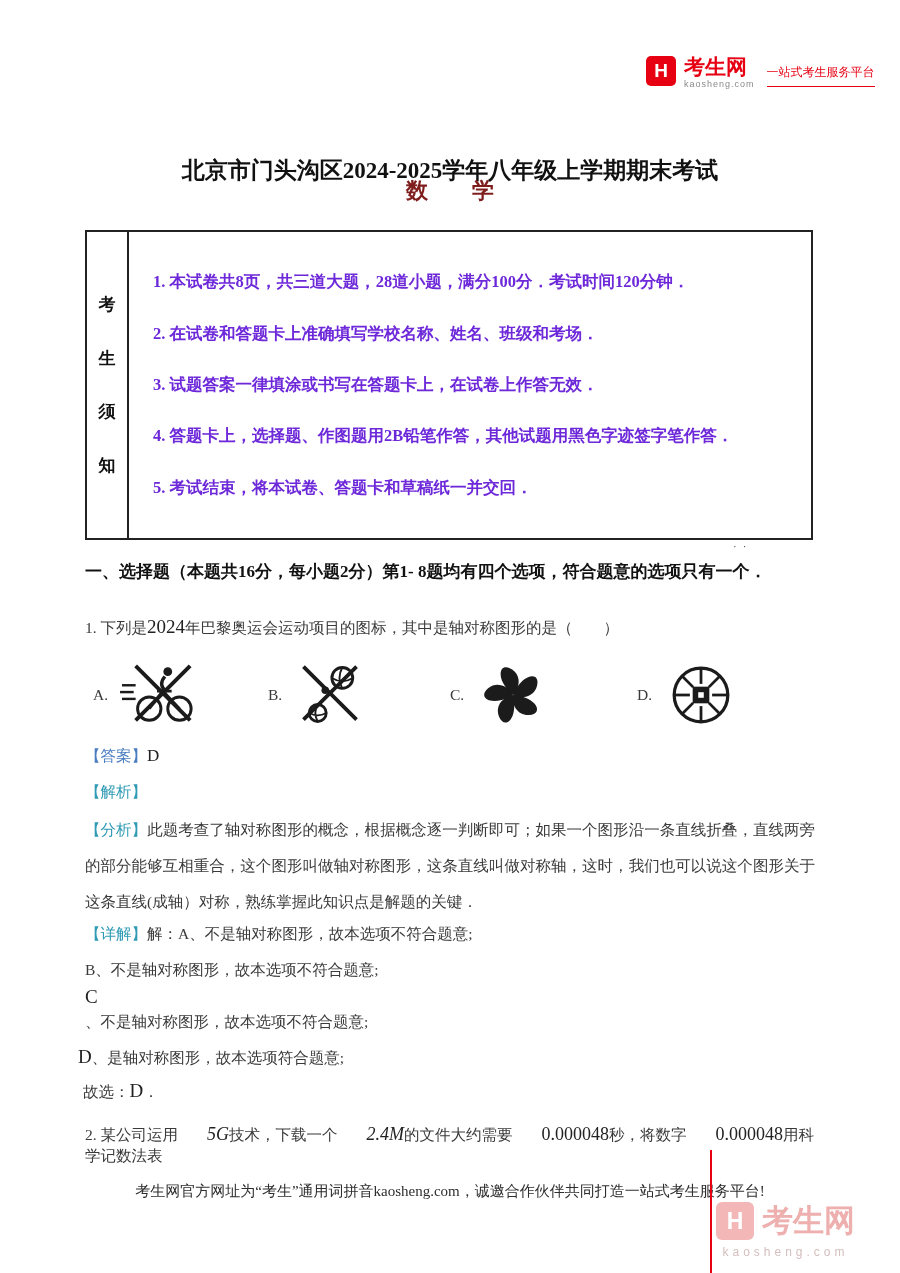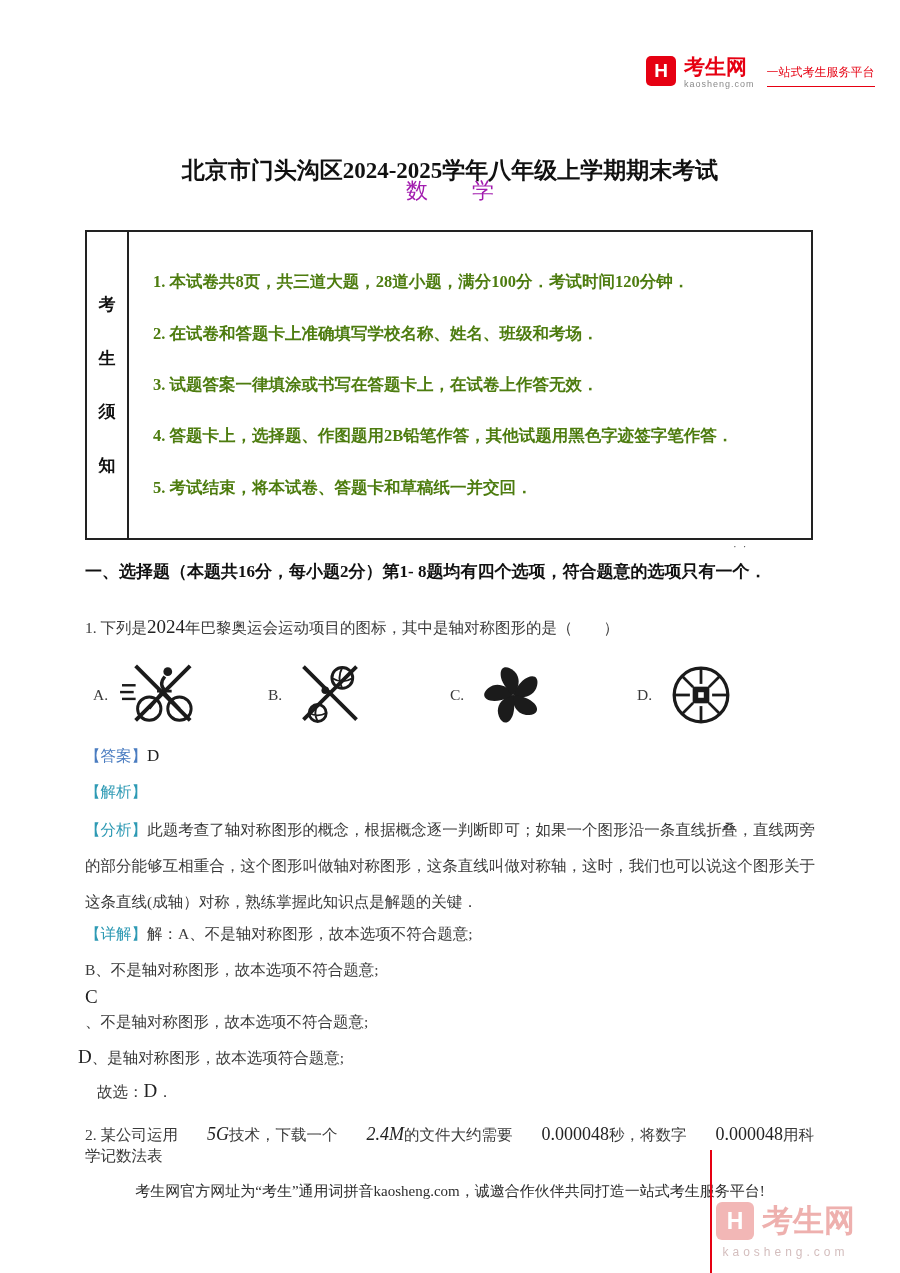--- a/index.html
+++ b/index.html
@@ -36,32 +36,32 @@
   .logo-tagline {
     font-family: "Liberation Sans", sans-serif;
     color: #e60012; font-size: 12px; margin-top: 8px; margin-left: 4px;
     padding-bottom: 5px; border-bottom: 1px solid #e60012;
   }
 
   
   .title { left: 85px; top: 115px; width: 730px; text-align: center;
            font-size: 23px; font-weight: bold; color: #111; margin-top: 40px; }
   .subtitle { left: 85px; top: 176px; width: 730px; text-align: center;
-              font-size: 22px; font-weight: normal; color: #a21caf; }
+              font-size: 22px; font-weight: bold; color: #7f1d1d; }
 
   
   .notice { left: 85px; top: 230px; width: 728px; height: 310px;
             border: 2px solid #222; display: flex; }
   .notice-side { width: 42px; border-right: 2px solid #222;
                  display: flex; flex-direction: column; align-items: center;
                  justify-content: space-evenly; padding: 30px 0;
                  font-size: 17px; font-weight: bold; color: #111; }
   .notice-body { flex: 1; display: flex; flex-direction: column;
                  justify-content: space-evenly; padding: 10px 14px 10px 24px; }
-  .notice-item { font-size: 16.5px; font-weight: bold; color: #4d7c0f; }
+  .notice-item { font-size: 16.5px; font-weight: bold; color: #6d28d9; }
 
   .stray-dots { left: 733px; top: 540px; font-size: 11px; color: #444; letter-spacing: 6px; }
 
   
   .section-heading { left: 85px; top: 560px; width: 730px;
                      font-size: 17px; font-weight: bold; color: #111; }
   .q-line { left: 85px; width: 730px; font-size: 15.5px; color: #3a3a3a; }
   .q1 { top: 616px; }
   .serif-num { font-size: 19px; color: #222; }
   .math { font-size: 18px; color: #222; padding-left: 29px; }
@@ -81,21 +81,21 @@
   .answer-letter { font-size: 17px; color: #222; font-family: "Liberation Serif", serif; }
   .jiexi-line { left: 85px; top: 782px; width: 730px; font-size: 15.5px; }
   .fenxi { left: 85px; top: 812px; width: 730px; font-size: 15.5px;
            line-height: 36px; text-align: justify; color: #3a3a3a; }
   .detail-a { left: 85px; top: 924px; }
   .detail-b { left: 85px; top: 960px; }
   .detail-c-letter { left: 85px; top: 986px; font-size: 19px; color: #222; }
   .detail-c-text { left: 85px; top: 1012px; }
   .detail-d { left: 78px; top: 1046px; }
   .letter-serif { font-size: 19px; color: #222; }
-  .conclusion { left: 97px; top: 1080px; }
+  .conclusion { left: 83px; top: 1080px; }
   .q2 { top: 1124px; }
 
   
   .footer { left: 85px; top: 1182px; width: 730px; text-align: center;
             font-size: 15px; color: #2e2e2e; }
   .redline { left: 710px; top: 1150px; width: 2px; height: 123px; background: #e60012; }
   .wm { left: 716px; top: 1200px; display: flex; flex-direction: column; align-items: center; }
   .wm-row { display: flex; align-items: center; gap: 8px; }
   .wm-mark { width: 38px; height: 38px; border-radius: 6px; background: #f2b7b6;
              color: #fff; font-family: "Liberation Sans", sans-serif; font-weight: bold;

